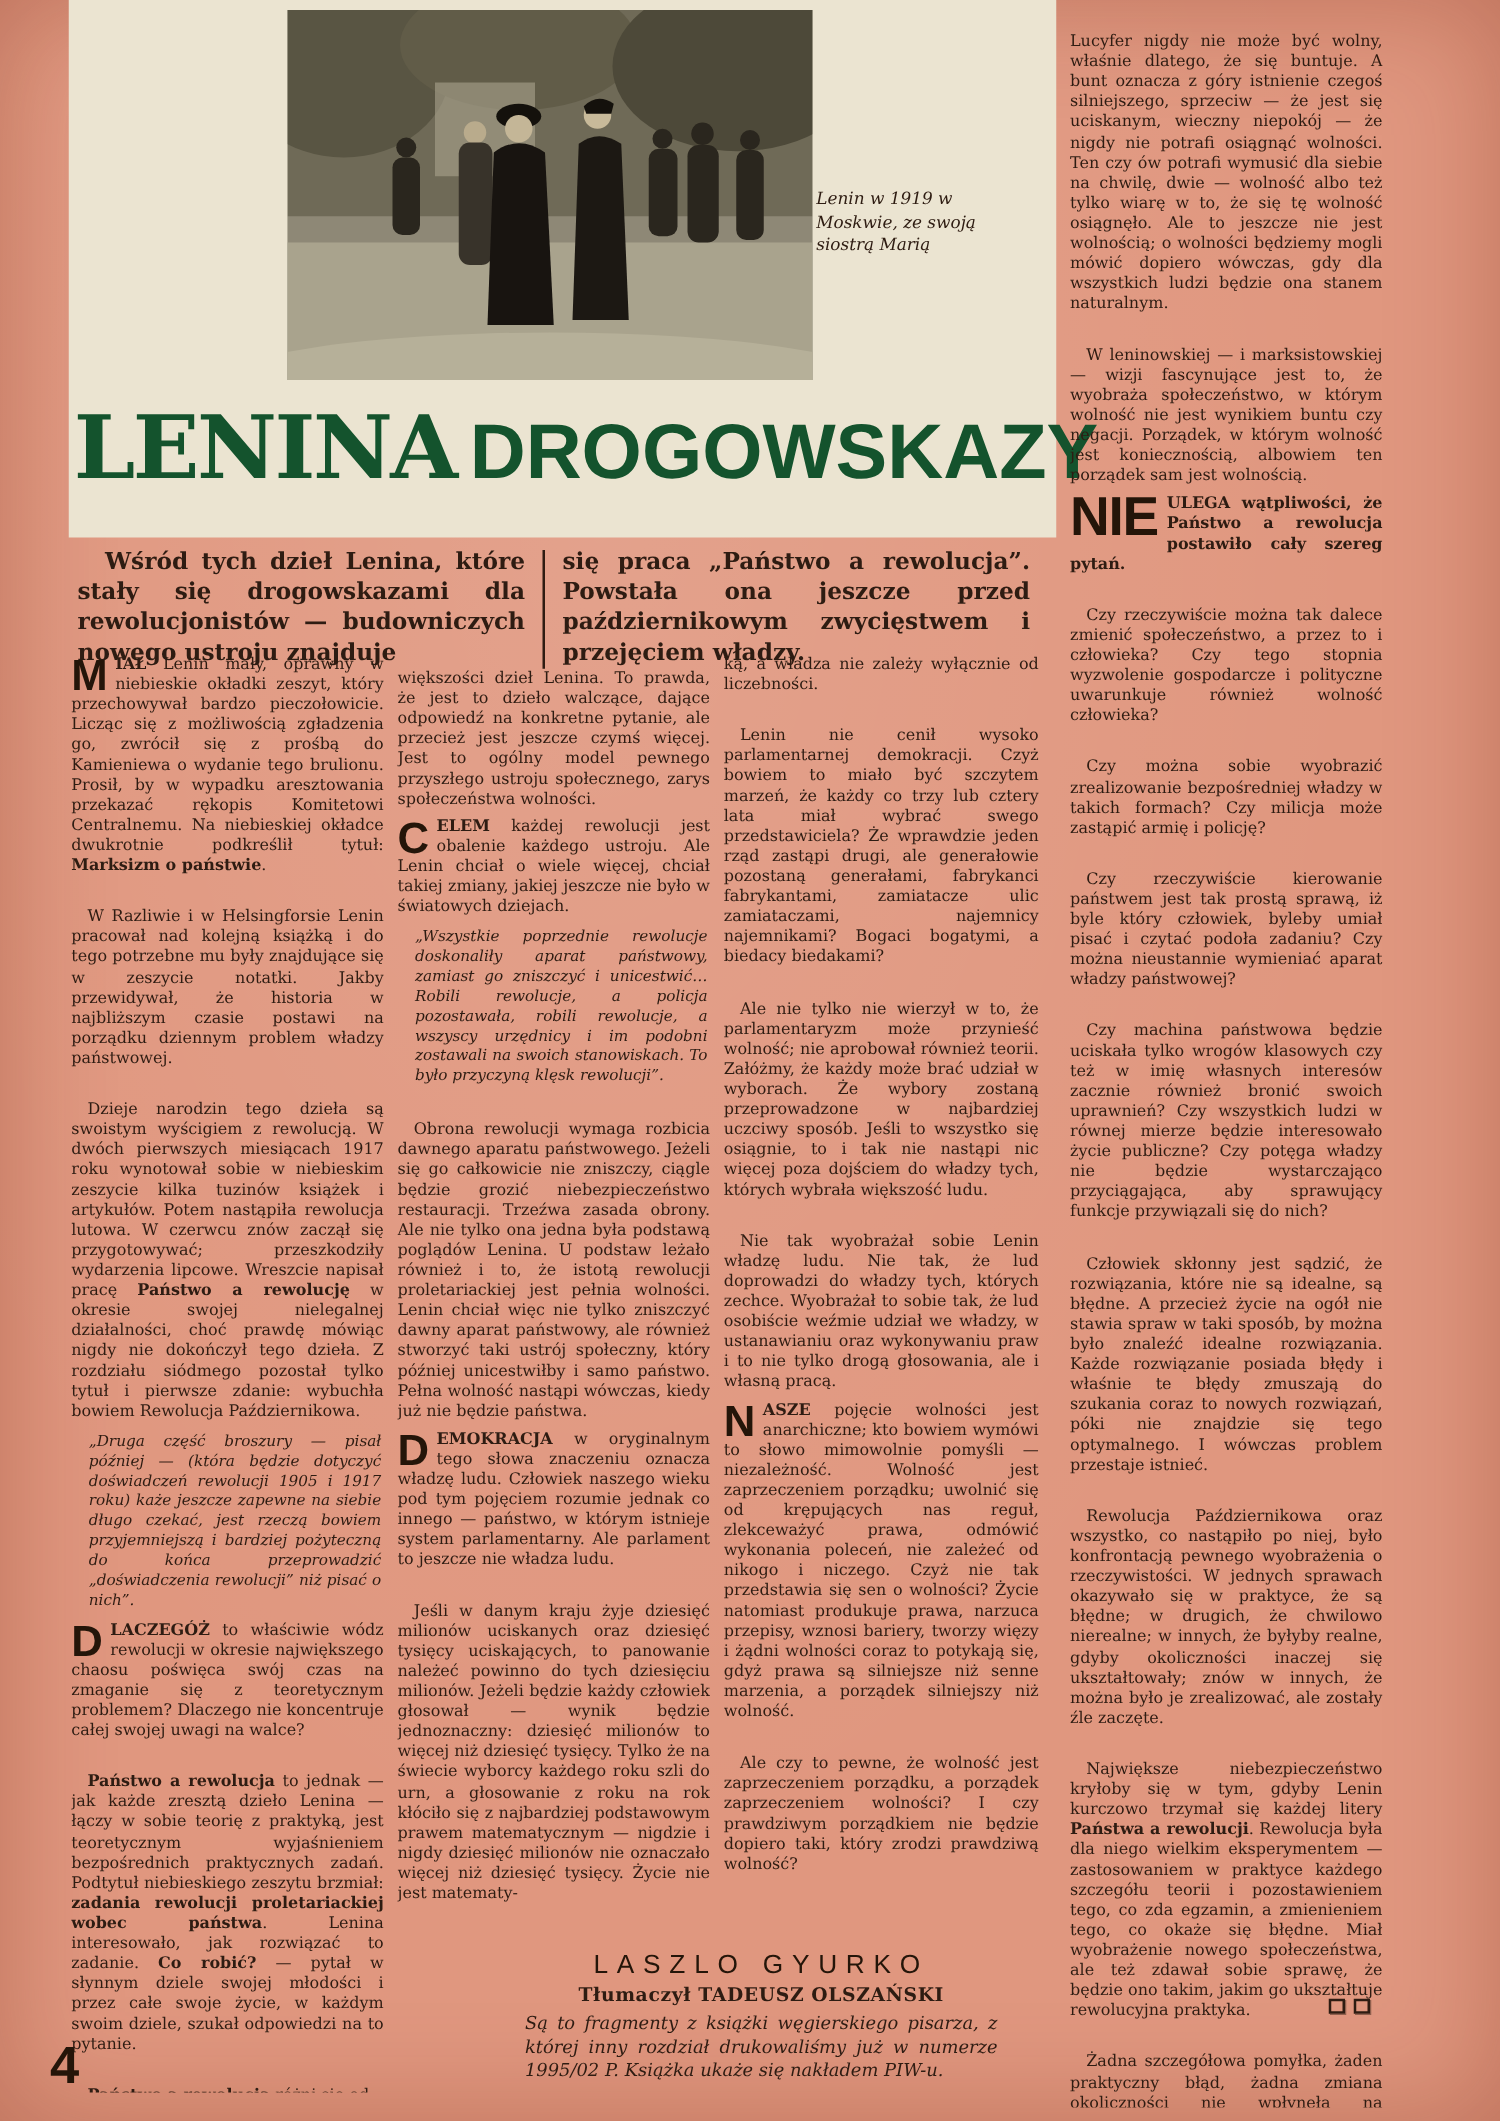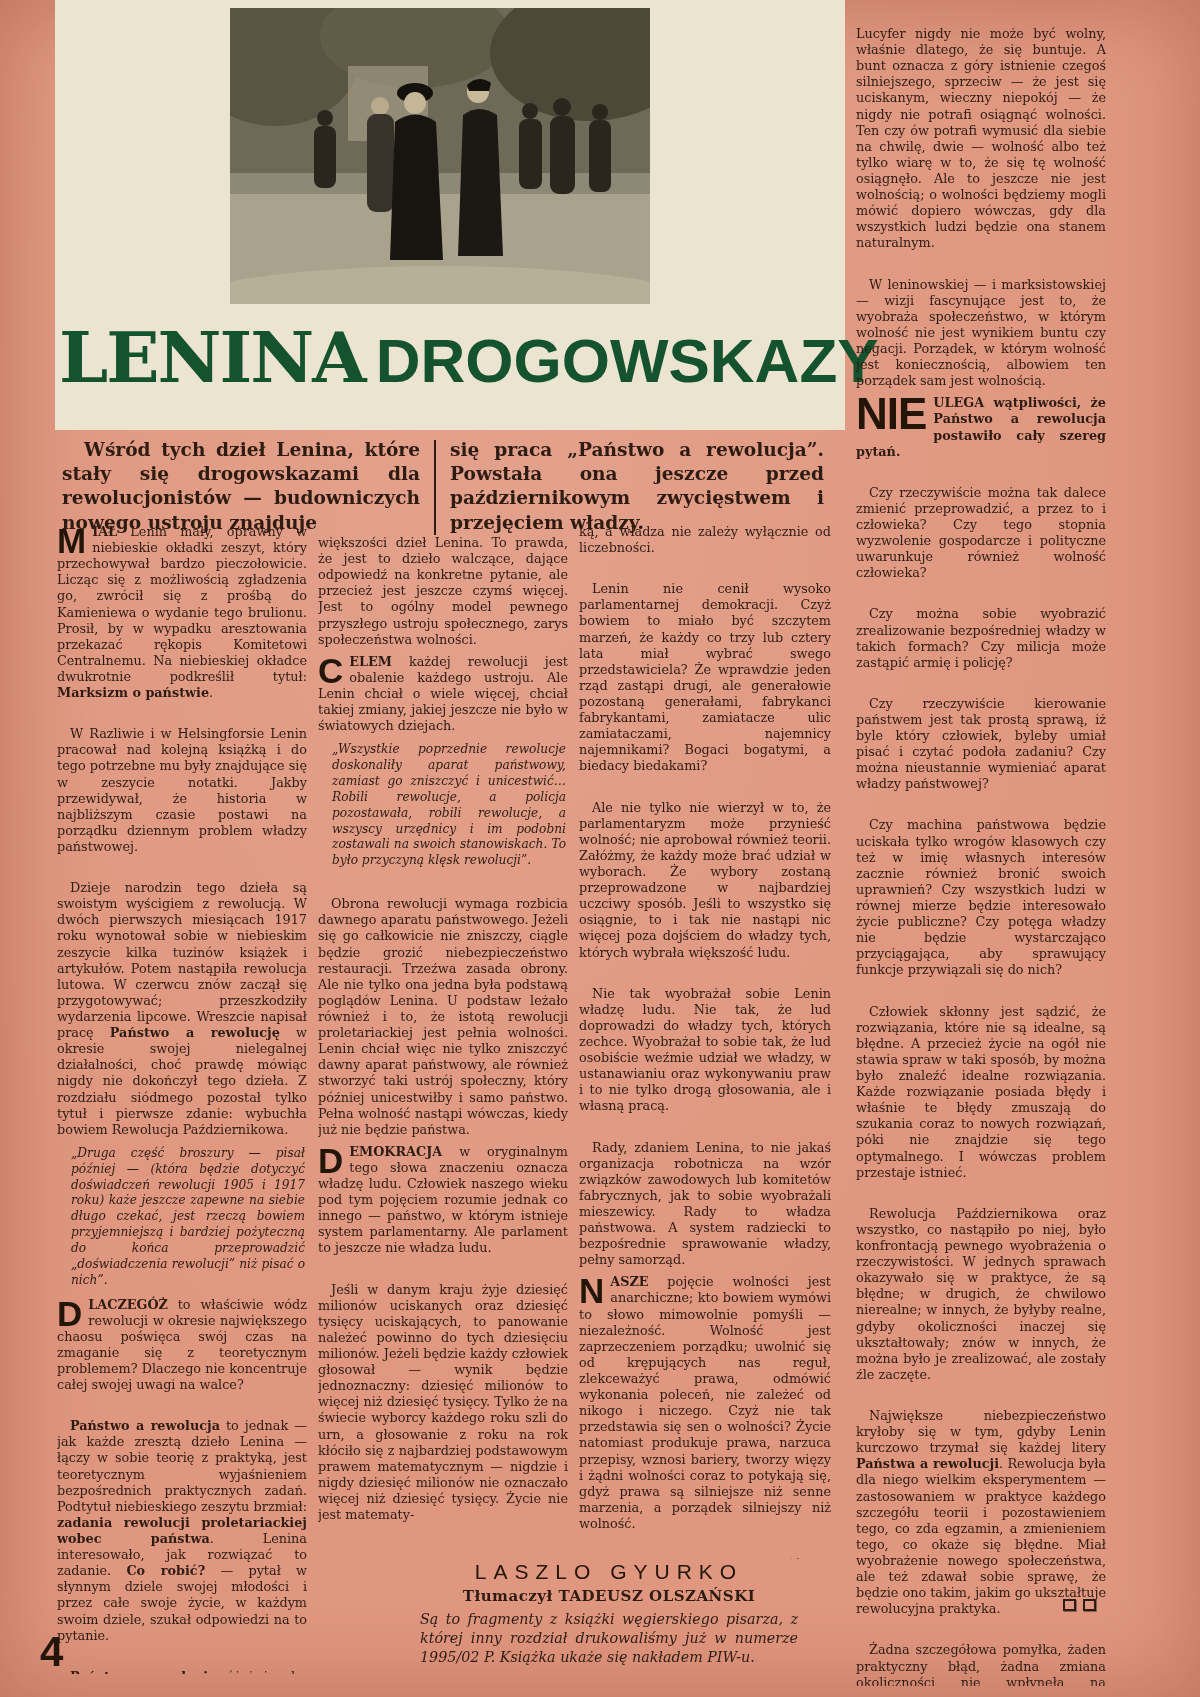--- a/index.html
+++ b/index.html
@@ -86,20 +86,21 @@
         <circle cx="150" cy="98" r="9" fill="#b9ab8c"></circle>
         <rect x="137" y="106" width="27" height="98" rx="9" fill="#38332a"></rect>
         <ellipse cx="185" cy="85" rx="18" ry="10" fill="#14110c"></ellipse>
         <circle cx="185" cy="95" r="11" fill="#c4b697"></circle>
         <path d="M160 252 L165 114 Q185 99 206 114 L213 252 Z" fill="#181410"></path>
         <circle cx="248" cy="84" r="11" fill="#c8ba9a"></circle>
         <path d="M237 77 Q248 66 261 75 L259 83 239 83 Z" fill="#14110c"></path>
         <path d="M228 248 L233 107 Q249 95 267 107 L273 248 Z" fill="#1c1813"></path>
       </svg>
     </div>
+    <div class="caption">Lenin w 1919 w Moskwie, ze swoją siostrą Marią</div>
     <h1 class="headline"><span class="hl-serif">LENINA</span> <span class="hl-sans">DROGOWSKAZY</span></h1>
   </div>
 
   <div class="lead">
     <div class="lead-col lead-left">Wśród tych dzieł Lenina, które stały się drogowskazami dla rewolucjonistów — budowniczych nowego ustroju znajduje</div>
     <div class="lead-divider"></div>
     <div class="lead-col lead-right">się praca „Państwo a rewolucja”. Powstała ona jeszcze przed październikowym zwycięstwem i przejęciem władzy.</div>
   </div>
 
   <div class="col col1">
@@ -117,29 +118,28 @@
       <p class="para quote">„Wszystkie poprzednie rewolucje doskonaliły aparat państwowy, zamiast go zniszczyć i unicestwić… Robili rewolucje, a policja pozostawała, robili rewolucje, a wszyscy urzędnicy i im podobni zostawali na swoich stanowiskach. To było przyczyną klęsk rewolucji”.</p>
       <p class="para ind">Obrona rewolucji wymaga rozbicia dawnego aparatu państwowego. Jeżeli się go całkowicie nie zniszczy, ciągle będzie grozić niebezpieczeństwo restauracji. Trzeźwa zasada obrony. Ale nie tylko ona jedna była podstawą poglądów Lenina. U podstaw leżało również i to, że istotą rewolucji proletariackiej jest pełnia wolności. Lenin chciał więc nie tylko zniszczyć dawny aparat państwowy, ale również stworzyć taki ustrój społeczny, który później unicestwiłby i samo państwo. Pełna wolność nastąpi wówczas, kiedy już nie będzie państwa.</p>
       <p class="para"><span class="dropcap">D</span><b class="leadin">EMOKRACJA</b> w oryginalnym tego słowa znaczeniu oznacza władzę ludu. Człowiek naszego wieku pod tym pojęciem rozumie jednak co innego — państwo, w którym istnieje system parlamentarny. Ale parlament to jeszcze nie władza ludu.</p>
       <p class="para ind">Jeśli w danym kraju żyje dziesięć milionów uciskanych oraz dziesięć tysięcy uciskających, to panowanie należeć powinno do tych dziesięciu milionów. Jeżeli będzie każdy człowiek głosował — wynik będzie jednoznaczny: dziesięć milionów to więcej niż dziesięć tysięcy. Tylko że na świecie wyborcy każdego roku szli do urn, a głosowanie z roku na rok kłóciło się z najbardziej podstawowym prawem matematycznym — nigdzie i nigdy dziesięć milionów nie oznaczało więcej niż dziesięć tysięcy. Życie nie jest matematy-</p>
     </div>
   <div class="col col3">
       <p class="para">ką, a władza nie zależy wyłącznie od liczebności.</p>
       <p class="para ind">Lenin nie cenił wysoko parlamentarnej demokracji. Czyż bowiem to miało być szczytem marzeń, że każdy co trzy lub cztery lata miał wybrać swego przedstawiciela? Że wprawdzie jeden rząd zastąpi drugi, ale generałowie pozostaną generałami, fabrykanci fabrykantami, zamiatacze ulic zamiataczami, najemnicy najemnikami? Bogaci bogatymi, a biedacy biedakami?</p>
       <p class="para ind">Ale nie tylko nie wierzył w to, że parlamentaryzm może przynieść wolność; nie aprobował również teorii. Załóżmy, że każdy może brać udział w wyborach. Że wybory zostaną przeprowadzone w najbardziej uczciwy sposób. Jeśli to wszystko się osiągnie, to i tak nie nastąpi nic więcej poza dojściem do władzy tych, których wybrała większość ludu.</p>
       <p class="para ind">Nie tak wyobrażał sobie Lenin władzę ludu. Nie tak, że lud doprowadzi do władzy tych, których zechce. Wyobrażał to sobie tak, że lud osobiście weźmie udział we władzy, w ustanawianiu oraz wykonywaniu praw i to nie tylko drogą głosowania, ale i własną pracą.</p>
-      <p class="para ind">Rady, zdaniem Lenina, to nie jakaś organizacja robotnicza na wzór związków zawodowych lub komitetów fabrycznych, jak to sobie wyobrażali mieszewicy. Rady to władza państwowa. A system radziecki to bezpośrednie sprawowanie władzy, pełny samorząd.</p>
       <p class="para"><span class="dropcap">N</span><b class="leadin">ASZE</b> pojęcie wolności jest anarchiczne; kto bowiem wymówi to słowo mimowolnie pomyśli — niezależność. Wolność jest zaprzeczeniem porządku; uwolnić się od krępujących nas reguł, zlekceważyć prawa, odmówić wykonania poleceń, nie zależeć od nikogo i niczego. Czyż nie tak przedstawia się sen o wolności? Życie natomiast produkuje prawa, narzuca przepisy, wznosi bariery, tworzy więzy i żądni wolności coraz to potykają się, gdyż prawa są silniejsze niż senne marzenia, a porządek silniejszy niż wolność.</p>
       <p class="para ind">Ale czy to pewne, że wolność jest zaprzeczeniem porządku, a porządek zaprzeczeniem wolności? I czy prawdziwym porządkiem nie będzie dopiero taki, który zrodzi prawdziwą wolność?</p>
     </div>
   <div class="col col4">
       <p class="para">Lucyfer nigdy nie może być wolny, właśnie dlatego, że się buntuje. A bunt oznacza z góry istnienie czegoś silniejszego, sprzeciw — że jest się uciskanym, wieczny niepokój — że nigdy nie potrafi osiągnąć wolności. Ten czy ów potrafi wymusić dla siebie na chwilę, dwie — wolność albo też tylko wiarę w to, że się tę wolność osiągnęło. Ale to jeszcze nie jest wolnością; o wolności będziemy mogli mówić dopiero wówczas, gdy dla wszystkich ludzi będzie ona stanem naturalnym.</p>
       <p class="para ind">W leninowskiej — i marksistowskiej — wizji fascynujące jest to, że wyobraża społeczeństwo, w którym wolność nie jest wynikiem buntu czy negacji. Porządek, w którym wolność jest koniecznością, albowiem ten porządek sam jest wolnością.</p>
       <p class="para bold"><span class="dropword">NIE</span><b class="leadin">ULEGA</b> wątpliwości, że <b>Państwo a rewolucja</b> postawiło cały szereg pytań.</p>
-      <p class="para ind">Czy rzeczywiście można tak dalece zmienić przeprowadzić, a przez to i człowieka? Czy tego stopnia wyzwolenie gospodarcze i polityczne uwarunkuje również wolność człowieka?</p>
+      <p class="para ind">Czy rzeczywiście można tak dalece zmienić społeczeństwo, a przez to i człowieka? Czy tego stopnia wyzwolenie gospodarcze i polityczne uwarunkuje również wolność człowieka?</p>
       <p class="para ind">Czy można sobie wyobrazić zrealizowanie bezpośredniej władzy w takich formach? Czy milicja może zastąpić armię i policję?</p>
       <p class="para ind">Czy rzeczywiście kierowanie państwem jest tak prostą sprawą, iż byle który człowiek, byleby umiał pisać i czytać podoła zadaniu? Czy można nieustannie wymieniać aparat władzy państwowej?</p>
       <p class="para ind">Czy machina państwowa będzie uciskała tylko wrogów klasowych czy też w imię własnych interesów zacznie również bronić swoich uprawnień? Czy wszystkich ludzi w równej mierze będzie interesowało życie publiczne? Czy potęga władzy nie będzie wystarczająco przyciągająca, aby sprawujący funkcje przywiązali się do nich?</p>
       <p class="para ind">Człowiek skłonny jest sądzić, że rozwiązania, które nie są idealne, są błędne. A przecież życie na ogół nie stawia spraw w taki sposób, by można było znaleźć idealne rozwiązania. Każde rozwiązanie posiada błędy i właśnie te błędy zmuszają do szukania coraz to nowych rozwiązań, póki nie znajdzie się tego optymalnego. I wówczas problem przestaje istnieć.</p>
       <p class="para ind">Rewolucja Październikowa oraz wszystko, co nastąpiło po niej, było konfrontacją pewnego wyobrażenia o rzeczywistości. W jednych sprawach okazywało się w praktyce, że są błędne; w drugich, że chwilowo nierealne; w innych, że byłyby realne, gdyby okoliczności inaczej się ukształtowały; znów w innych, że można było je zrealizować, ale zostały źle zaczęte.</p>
       <p class="para ind">Największe niebezpieczeństwo kryłoby się w tym, gdyby Lenin kurczowo trzymał się każdej litery <b>Państwa a rewolucji</b>. Rewolucja była dla niego wielkim eksperymentem — zastosowaniem w praktyce każdego szczegółu teorii i pozostawieniem tego, co zda egzamin, a zmienieniem tego, co okaże się błędne. Miał wyobrażenie nowego społeczeństwa, ale też zdawał sobie sprawę, że będzie ono takim, jakim go ukształtuje rewolucyjna praktyka.</p>
       <p class="para ind">Żadna szczegółowa pomyłka, żaden praktyczny błąd, żadna zmiana okoliczności nie wpłynęła na modyfikację <span class="sp">istoty</span> leninowskiego poglądu. Tego, że system rad, tak jak go sobie Lenin wyobraził, stał się zupełnie <span class="sp">nową</span> formą demokracji, formą bezpośredniego udziału ludu w kierowaniu państwem. I tego, że jednym z filarów socjalizmu jest władza ludu, nigdy dotąd nie znane udoskonalenie wolności.</p>
     </div>
 
   <div class="footer-box">

